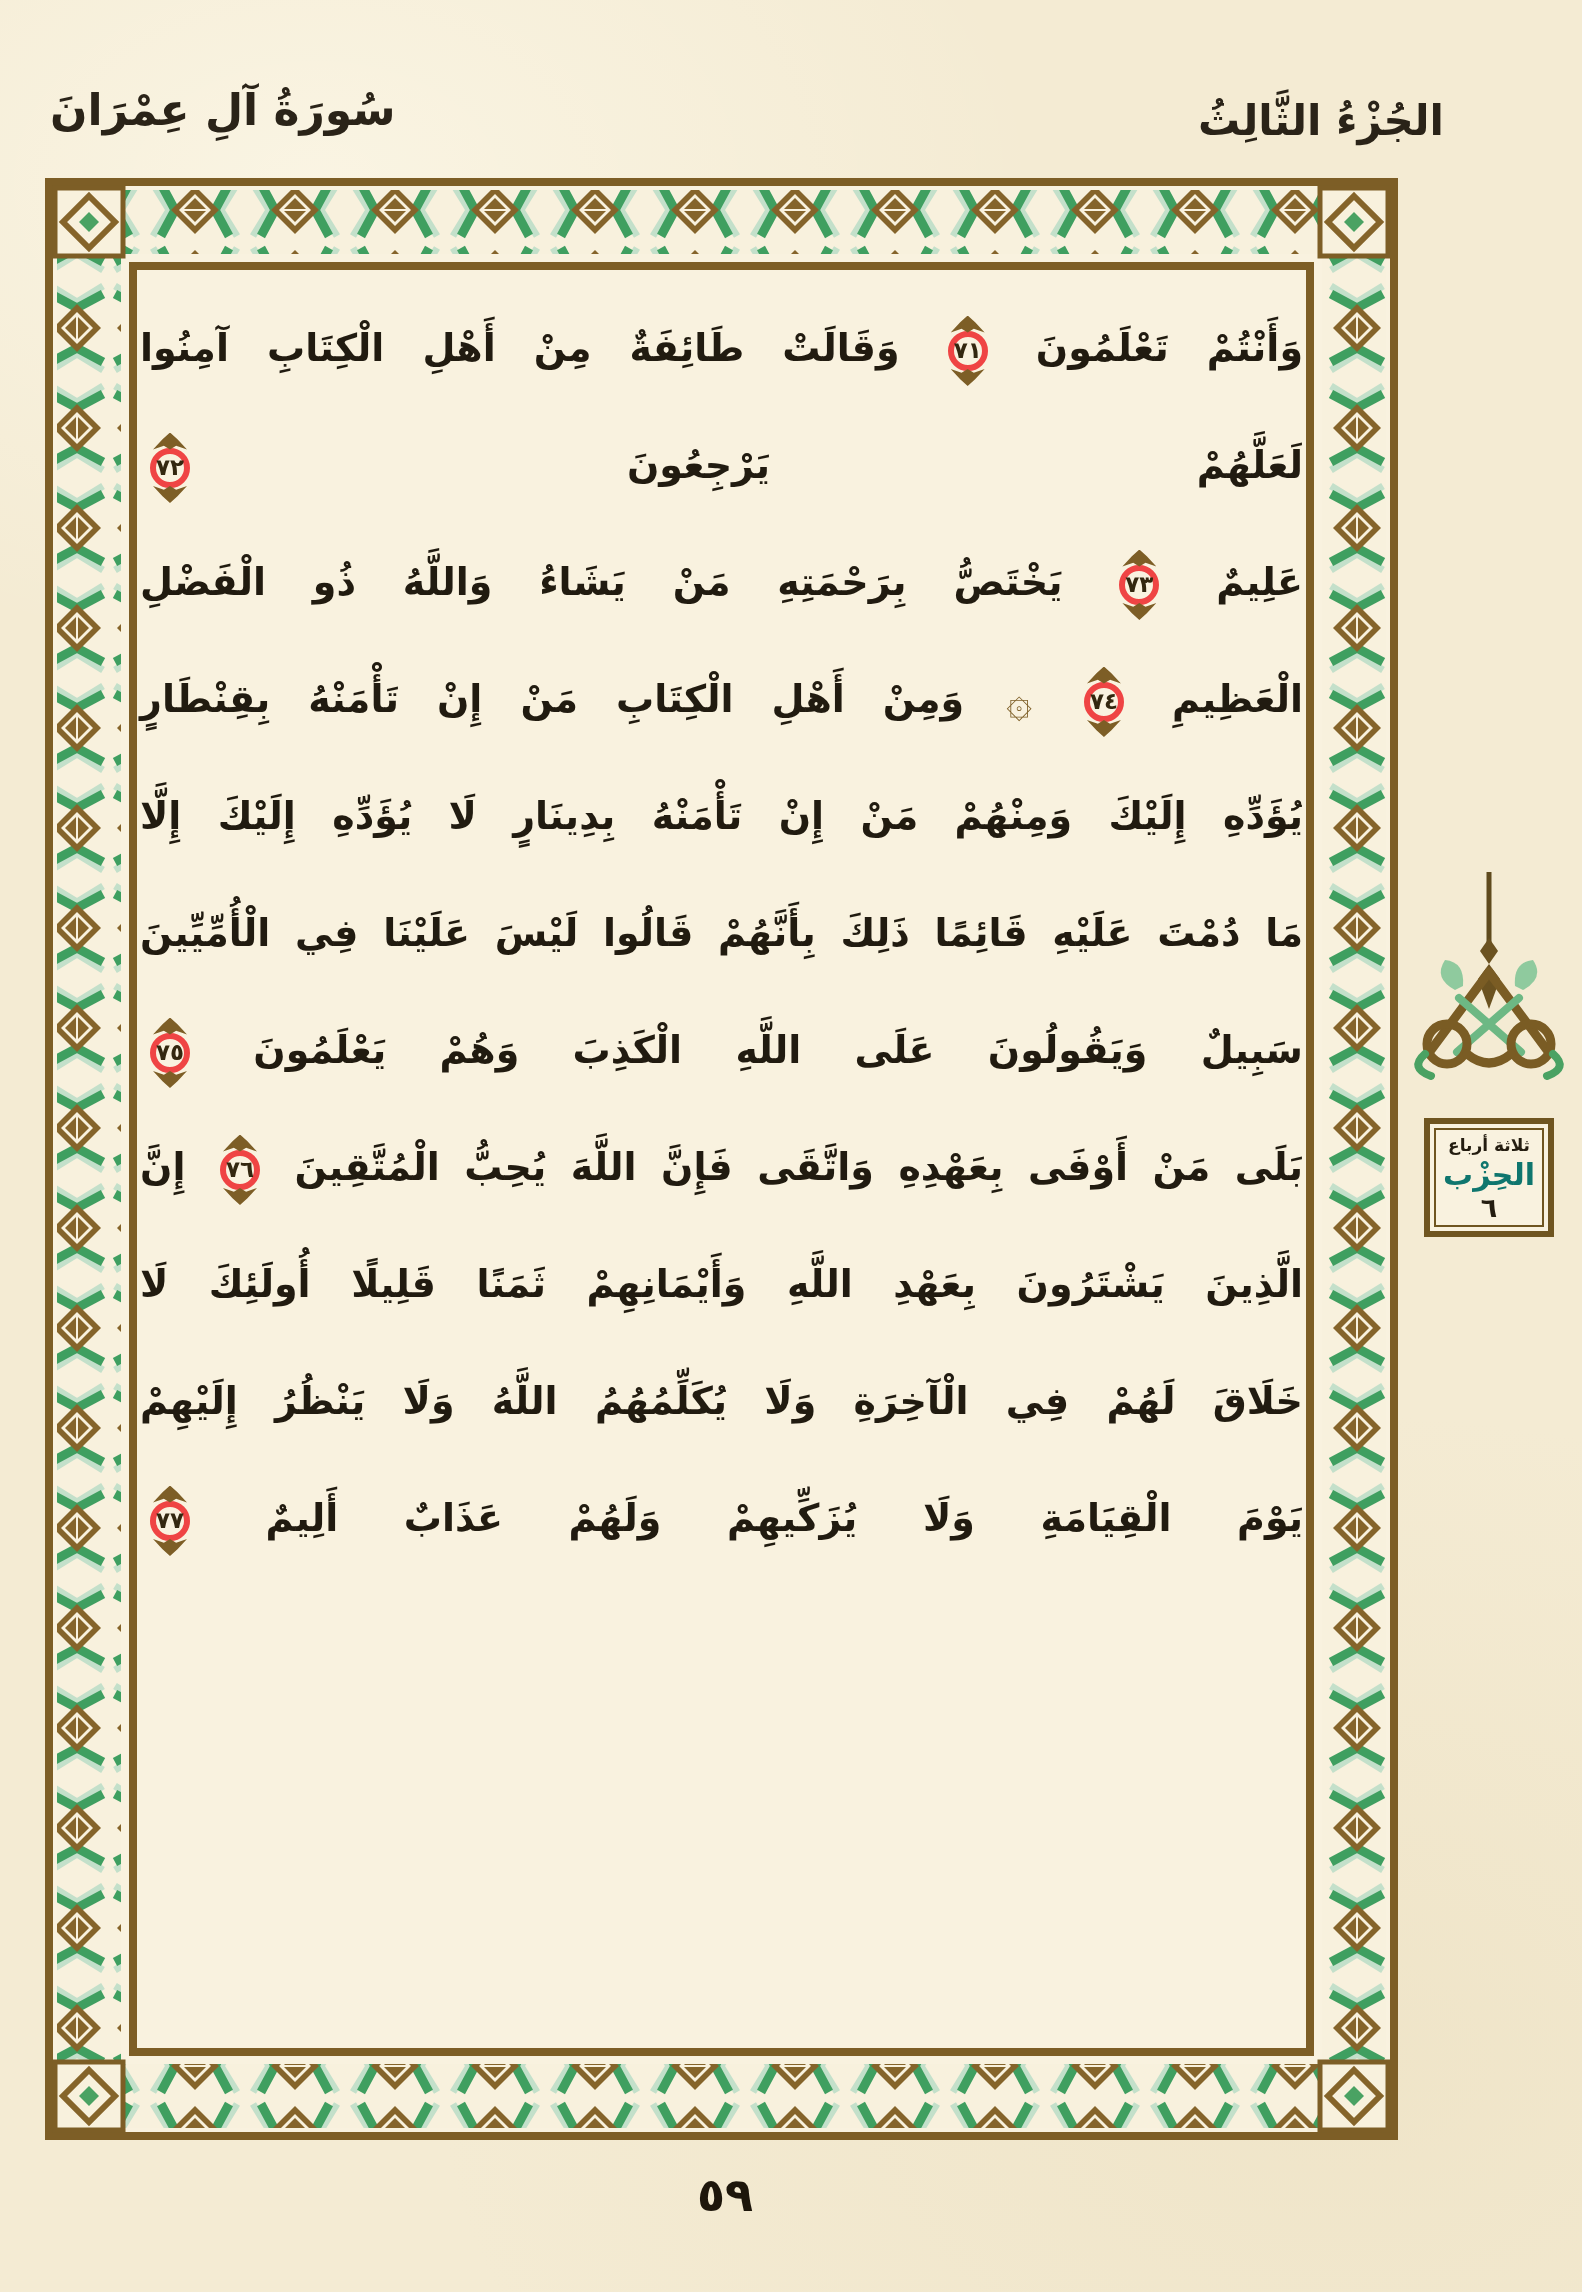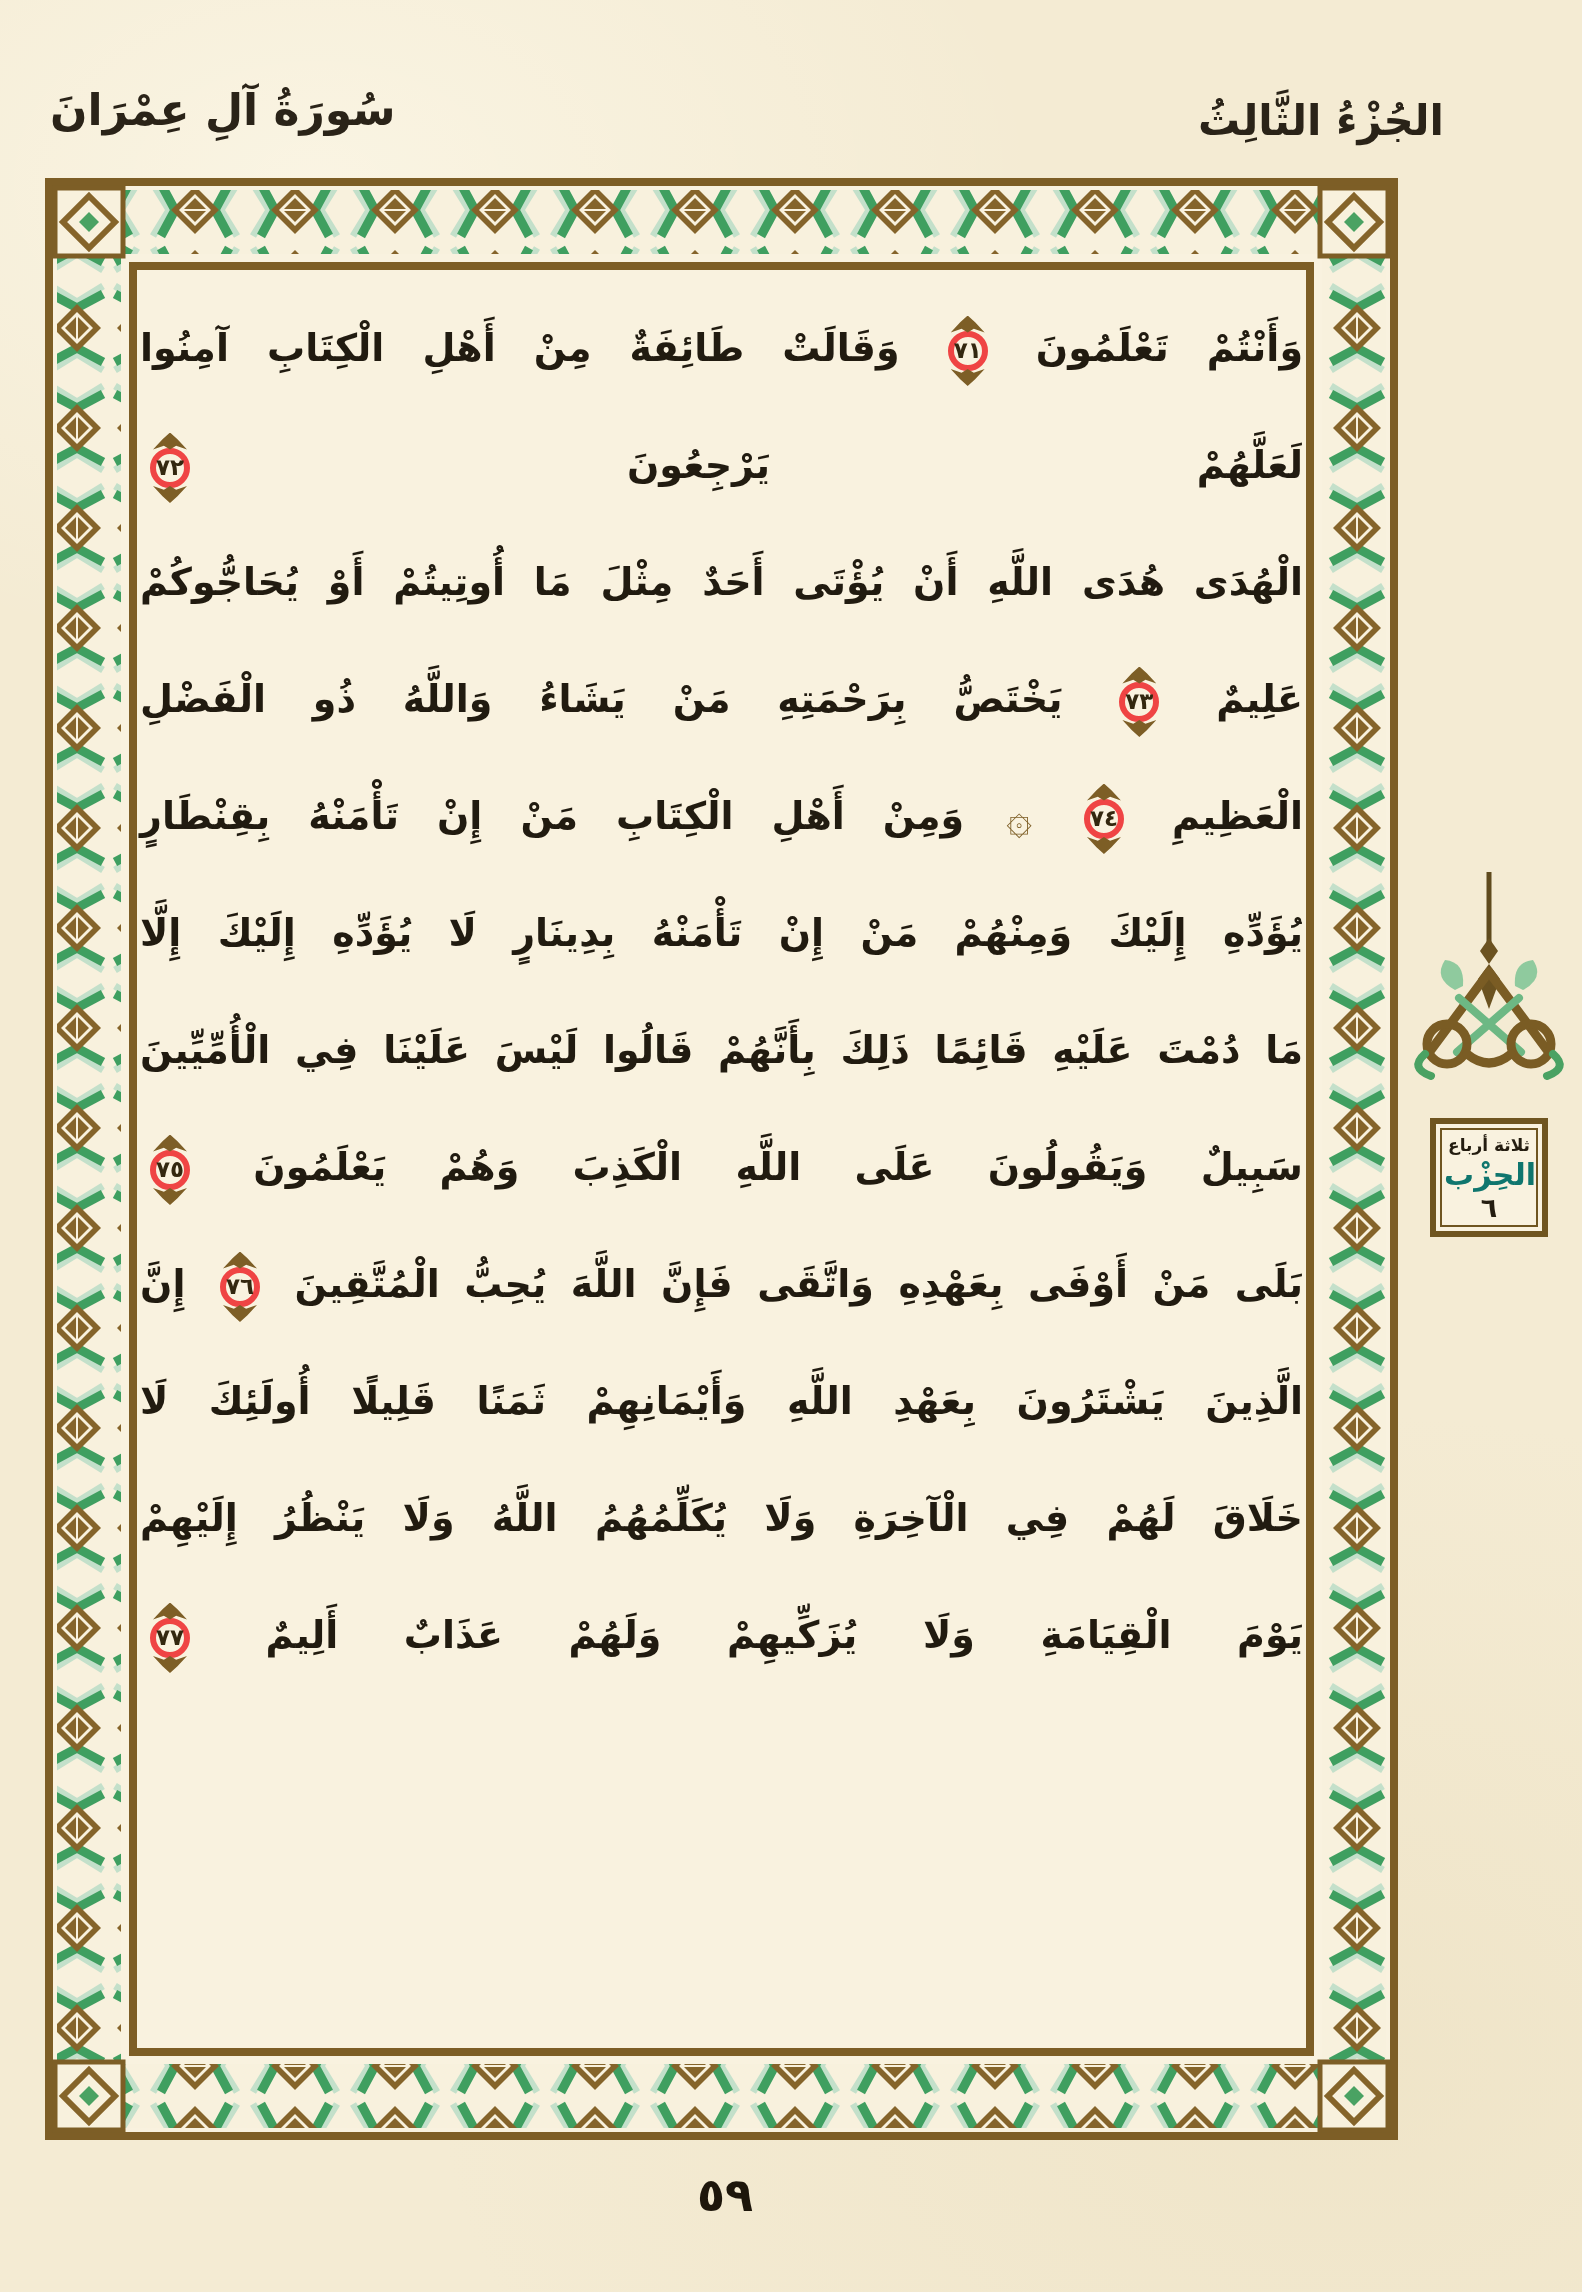--- a/index.html
+++ b/index.html
@@ -63,21 +63,21 @@
 
   .rubhizb{
     color:#7d5e26; font-size:44px; vertical-align:-4px; margin:0 4px;
     font-weight:normal;
   }
 
   
   .hizb{ position:absolute; left:1406px; top:872px; width:166px; text-align:center; }
   .hizb svg{ display:block; margin:0 auto; }
   .hizb-box{
-    width:118px; margin:2px auto 0;
+    width:130px; margin:2px auto 0;
     border:6px solid #6f5520;
     box-shadow: inset 0 0 0 4px #f9f2df, inset 0 0 0 6px #6f5520;
     background:#f9f2df;
     padding:12px 8px 8px;
   }
   .hizb-box .small{ font-size:17px; font-weight:bold; color:#241d10; line-height:1.15; }
   .hizb-box .big  { font-size:30px; font-weight:bold; color:#0f766e; line-height:1.25; }
   .hizb-box .num  { font-size:27px; font-weight:bold; color:#241d10; line-height:1.1; }
 
   
@@ -146,21 +146,20 @@
       <rect x="88" y="88" width="1177" height="1786" fill="none" stroke="#7d5e26" stroke-width="8"></rect>
     </svg>
 
     <div class="text-area">
       <div class="line"><span class="txt">وَأَنْتُمْ تَعْلَمُونَ</span> <span class="vmark">
             <span class="num">٧١</span>
           </span> <span class="txt">وَقَالَتْ طَائِفَةٌ مِنْ أَهْلِ الْكِتَابِ آمِنُوا</span></div>
       <div class="line"><span class="txt">لَعَلَّهُمْ يَرْجِعُونَ</span> <span class="vmark">
             <span class="num">٧٢</span>
           </span> </div>
-      <div class="line"><span class="txt">الْهُدَى هُدَى اللَّهِ أَنْ يُؤْتَى أَحَدٌ مِثْلَ مَا أُوتِيتُمْ أَوْ يُحَاجُّوكُمْ</span></div>
       <div class="line"><span class="txt">عَلِيمٌ</span> <span class="vmark">
             <span class="num">٧٣</span>
           </span> <span class="txt">يَخْتَصُّ بِرَحْمَتِهِ مَنْ يَشَاءُ وَاللَّهُ ذُو الْفَضْلِ</span></div>
       <div class="line"><span class="txt">الْعَظِيمِ</span> <span class="vmark">
             <span class="num">٧٤</span>
           </span> <span class="rubhizb">۞</span> <span class="txt">وَمِنْ أَهْلِ الْكِتَابِ مَنْ إِنْ تَأْمَنْهُ بِقِنْطَارٍ</span></div>
       <div class="line"><span class="txt">يُؤَدِّهِ إِلَيْكَ وَمِنْهُمْ مَنْ إِنْ تَأْمَنْهُ بِدِينَارٍ لَا يُؤَدِّهِ إِلَيْكَ إِلَّا</span></div>
       <div class="line"><span class="txt">مَا دُمْتَ عَلَيْهِ قَائِمًا ذَلِكَ بِأَنَّهُمْ قَالُوا لَيْسَ عَلَيْنَا فِي الْأُمِّيِّينَ</span></div>
       <div class="line"><span class="txt">سَبِيلٌ وَيَقُولُونَ عَلَى اللَّهِ الْكَذِبَ وَهُمْ يَعْلَمُونَ</span> <span class="vmark">
             <span class="num">٧٥</span>

